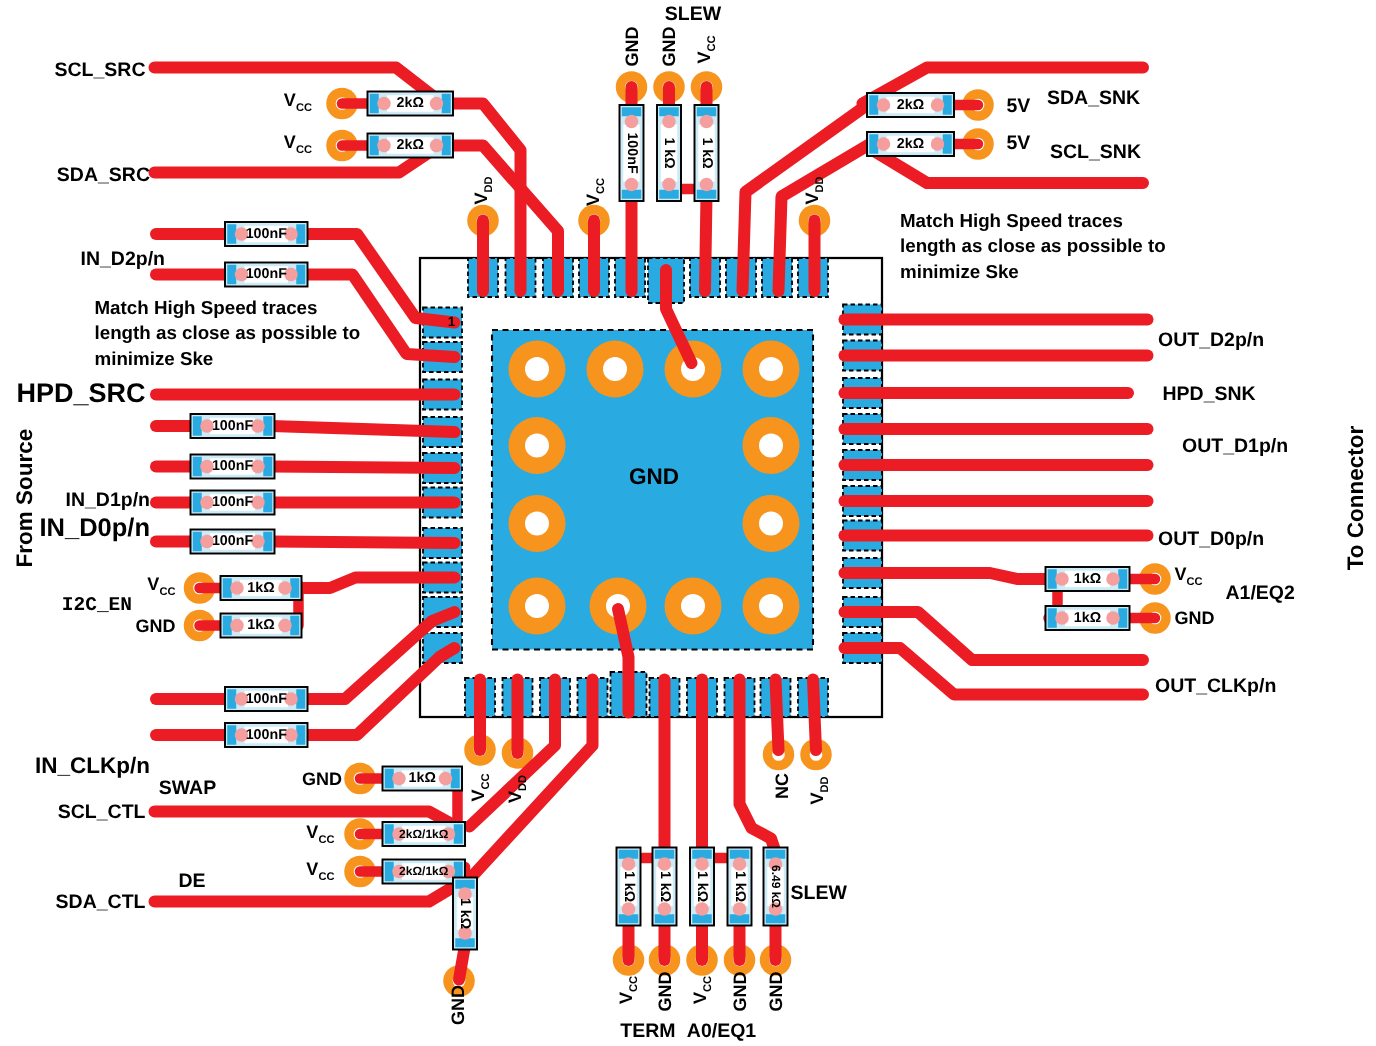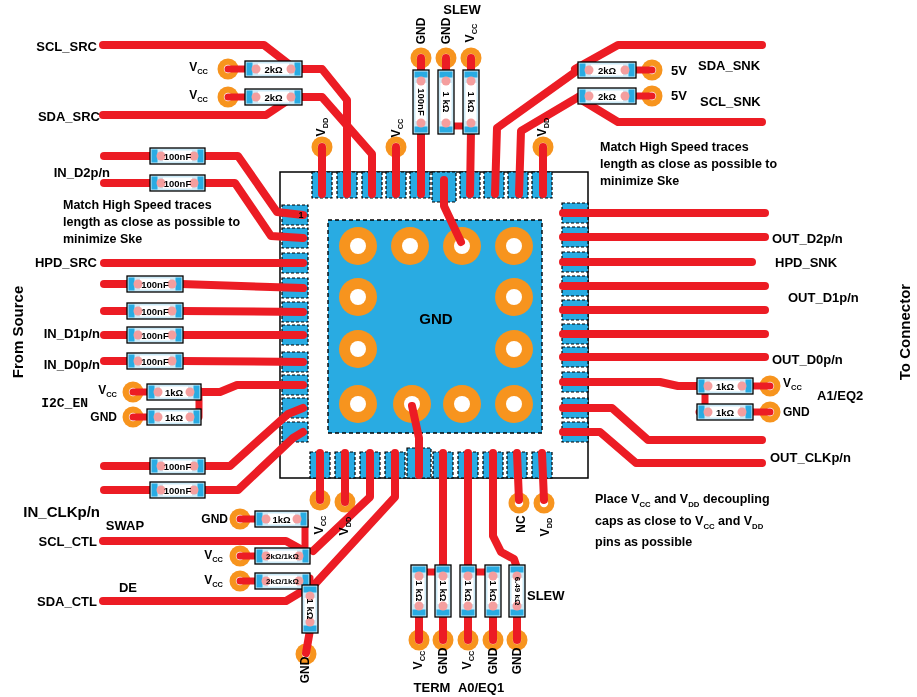--- a/index.html
+++ b/index.html
@@ -414,35 +414,35 @@
       <rect x="511.5" y="578" width="11" height="26" fill="#fff"></rect>
       <circle cx="517" cy="576" r="4.5" fill="#F49E9E"></circle>
       <circle cx="517" cy="606" r="4.5" fill="#F49E9E"></circle>
       <text x="0" y="0" fill="#000" font-size="8" font-weight="bold" font-family="&quot;Liberation Sans&quot;,sans-serif" text-anchor="middle" dominant-baseline="central" transform="translate(517,591) rotate(90)">6.49 kΩ</text>
     </svg>
   <div class="side-title" style="left:17px;top:332px">From Source</div>
   <div class="side-title" style="left:904px;top:332px">To Connector</div>
 <div class="lbl" style="left: 97px; top: 46px; font-size: 13px; transform: translate(-100%, -50%);">SCL_SRC</div>
     <div class="lbl" style="left: 100px; top: 116px; font-size: 13px; transform: translate(-100%, -50%);">SDA_SRC</div>
     <div class="lbl" style="left: 110px; top: 172px; font-size: 13px; transform: translate(-100%, -50%);">IN_D2p/n</div>
-    <div class="lbl" style="left: 97px; top: 262px; font-size: 13px; transform: translate(-100%, -50%);">HPD_SRC</div>
+    <div class="lbl" style="left: 97px; top: 262px; font-size: 18px; transform: translate(-100%, -50%);">HPD_SRC</div>
     <div class="lbl" style="left: 100px; top: 296px; font-size: 13px; transform: translate(-100%, -50%); margin-top: 37px;">IN_D1p/n</div>
-    <div class="lbl" style="left: 100px; top: 364px; font-size: 13px; transform: translate(-100%, -50%);">IN_D0p/n</div>
+    <div class="lbl" style="left: 100px; top: 352px; font-size: 17px; transform: translate(-100%, -50%);">IN_D0p/n</div>
     <div class="lbl" style="left: 88px; top: 403px; font-size: 13px; transform: translate(-100%, -50%); font-family: Liberation Mono, monospace;">I2C_EN</div>
     <div class="lbl" style="left: 100px; top: 475px; font-size: 15px; transform: translate(-100%, -50%); margin-top: 36px;">IN_CLKp/n</div>
     <div class="lbl" style="left: 125px; top: 525px; font-size: 13px; transform: translate(-50%, -50%);">SWAP</div>
     <div class="lbl" style="left: 97px; top: 541px; font-size: 13px; transform: translate(-100%, -50%);">SCL_CTL</div>
     <div class="lbl" style="left: 116px; top: 587px; font-size: 13px; transform: translate(-50%, -50%); margin-left: 12px;">DE</div>
     <div class="lbl" style="left: 97px; top: 601px; font-size: 13px; transform: translate(-100%, -50%);">SDA_CTL</div>
     <div class="lbl" style="left: 462px; top: 9px; font-size: 13px; transform: translate(-50%, -50%);">SLEW</div>
     <div class="lbl" style="left: 698px; top: 65px; font-size: 13px; transform: translate(0px, -50%);">SDA_SNK</div>
     <div class="lbl" style="left: 700px; top: 101px; font-size: 13px; transform: translate(0px, -50%);">SCL_SNK</div>
     <div class="lbl" style="left: 671px; top: 70px; font-size: 13px; transform: translate(0px, -50%);">5V</div>
     <div class="lbl" style="left: 671px; top: 95px; font-size: 13px; transform: translate(0px, -50%);">5V</div>
-    <div class="lbl" style="left: 772px; top: 226px; font-size: 13px; transform: translate(0px, -50%); margin-top: 12px;">OUT_D2p/n</div>
+    <div class="lbl" style="left: 772px; top: 226px; font-size: 13px; transform: translate(0px, -50%);">OUT_D2p/n</div>
     <div class="lbl" style="left: 775px; top: 262px; font-size: 13px; transform: translate(0px, -50%);">HPD_SNK</div>
     <div class="lbl" style="left: 772px; top: 297px; font-size: 13px; transform: translate(0px, -50%); margin-left: 16px;">OUT_D1p/n</div>
     <div class="lbl" style="left: 772px; top: 359px; font-size: 13px; transform: translate(0px, -50%);">OUT_D0p/n</div>
     <div class="lbl" style="left: 817px; top: 395px; font-size: 13px; transform: translate(0px, -50%);">A1/EQ2</div>
     <div class="lbl" style="left: 770px; top: 457px; font-size: 13px; transform: translate(0px, -50%);">OUT_CLKp/n</div>
     <div class="lbl" style="left: 432px; top: 687px; font-size: 13px; transform: translate(-50%, -50%);">TERM</div>
     <div class="lbl" style="left: 481px; top: 687px; font-size: 13px; transform: translate(-50%, -50%);">A0/EQ1</div>
     <div class="lbl" style="left: 527px; top: 595px; font-size: 13px; transform: translate(0px, -50%);">SLEW</div>
     <div class="lbl" style="left: 208px; top: 68px; font-size: 12px; transform: translate(-100%, -50%);">V<sub>CC</sub></div>
     <div class="lbl" style="left: 208px; top: 96px; font-size: 12px; transform: translate(-100%, -50%);">V<sub>CC</sub></div>
@@ -466,14 +466,13 @@
     <div class="lbl" style="left: 419px; top: 660px; font-size: 12px; transform: translate(-50%, -50%) rotate(-90deg);">V<sub>CC</sub></div>
     <div class="lbl" style="left: 443px; top: 661px; font-size: 12px; transform: translate(-50%, -50%) rotate(-90deg);">GND</div>
     <div class="lbl" style="left: 468px; top: 660px; font-size: 12px; transform: translate(-50%, -50%) rotate(-90deg);">V<sub>CC</sub></div>
     <div class="lbl" style="left: 493px; top: 661px; font-size: 12px; transform: translate(-50%, -50%) rotate(-90deg);">GND</div>
     <div class="lbl" style="left: 517px; top: 661px; font-size: 12px; transform: translate(-50%, -50%) rotate(-90deg);">GND</div>
     <div class="lbl" style="left: 305px; top: 670px; font-size: 12px; transform: translate(-50%, -50%) rotate(-90deg);">GND</div>
     <div class="lbl" style="left: 436px; top: 318px; font-size: 15px; transform: translate(-50%, -50%);">GND</div>
     <div class="lbl" style="left: 301px; top: 215px; font-size: 9px; transform: translate(-50%, -50%);">1</div>
     <div class="note" style="left: 63px; top: 197px;">Match High Speed traces<br>length as close as possible to<br>minimize Ske</div>
     <div class="note" style="left: 600px; top: 139px;">Match High Speed traces<br>length as close as possible to<br>minimize Ske</div>
-    <div class="note" style="left: 595px; top: 491px;">Place V<sub>CC</sub> and V<sub>DD</sub> decoupling<br>caps as close to V<sub>CC</sub> and V<sub>DD</sub><br>pins as possible</div>
   </div>
 
 </body></html>

